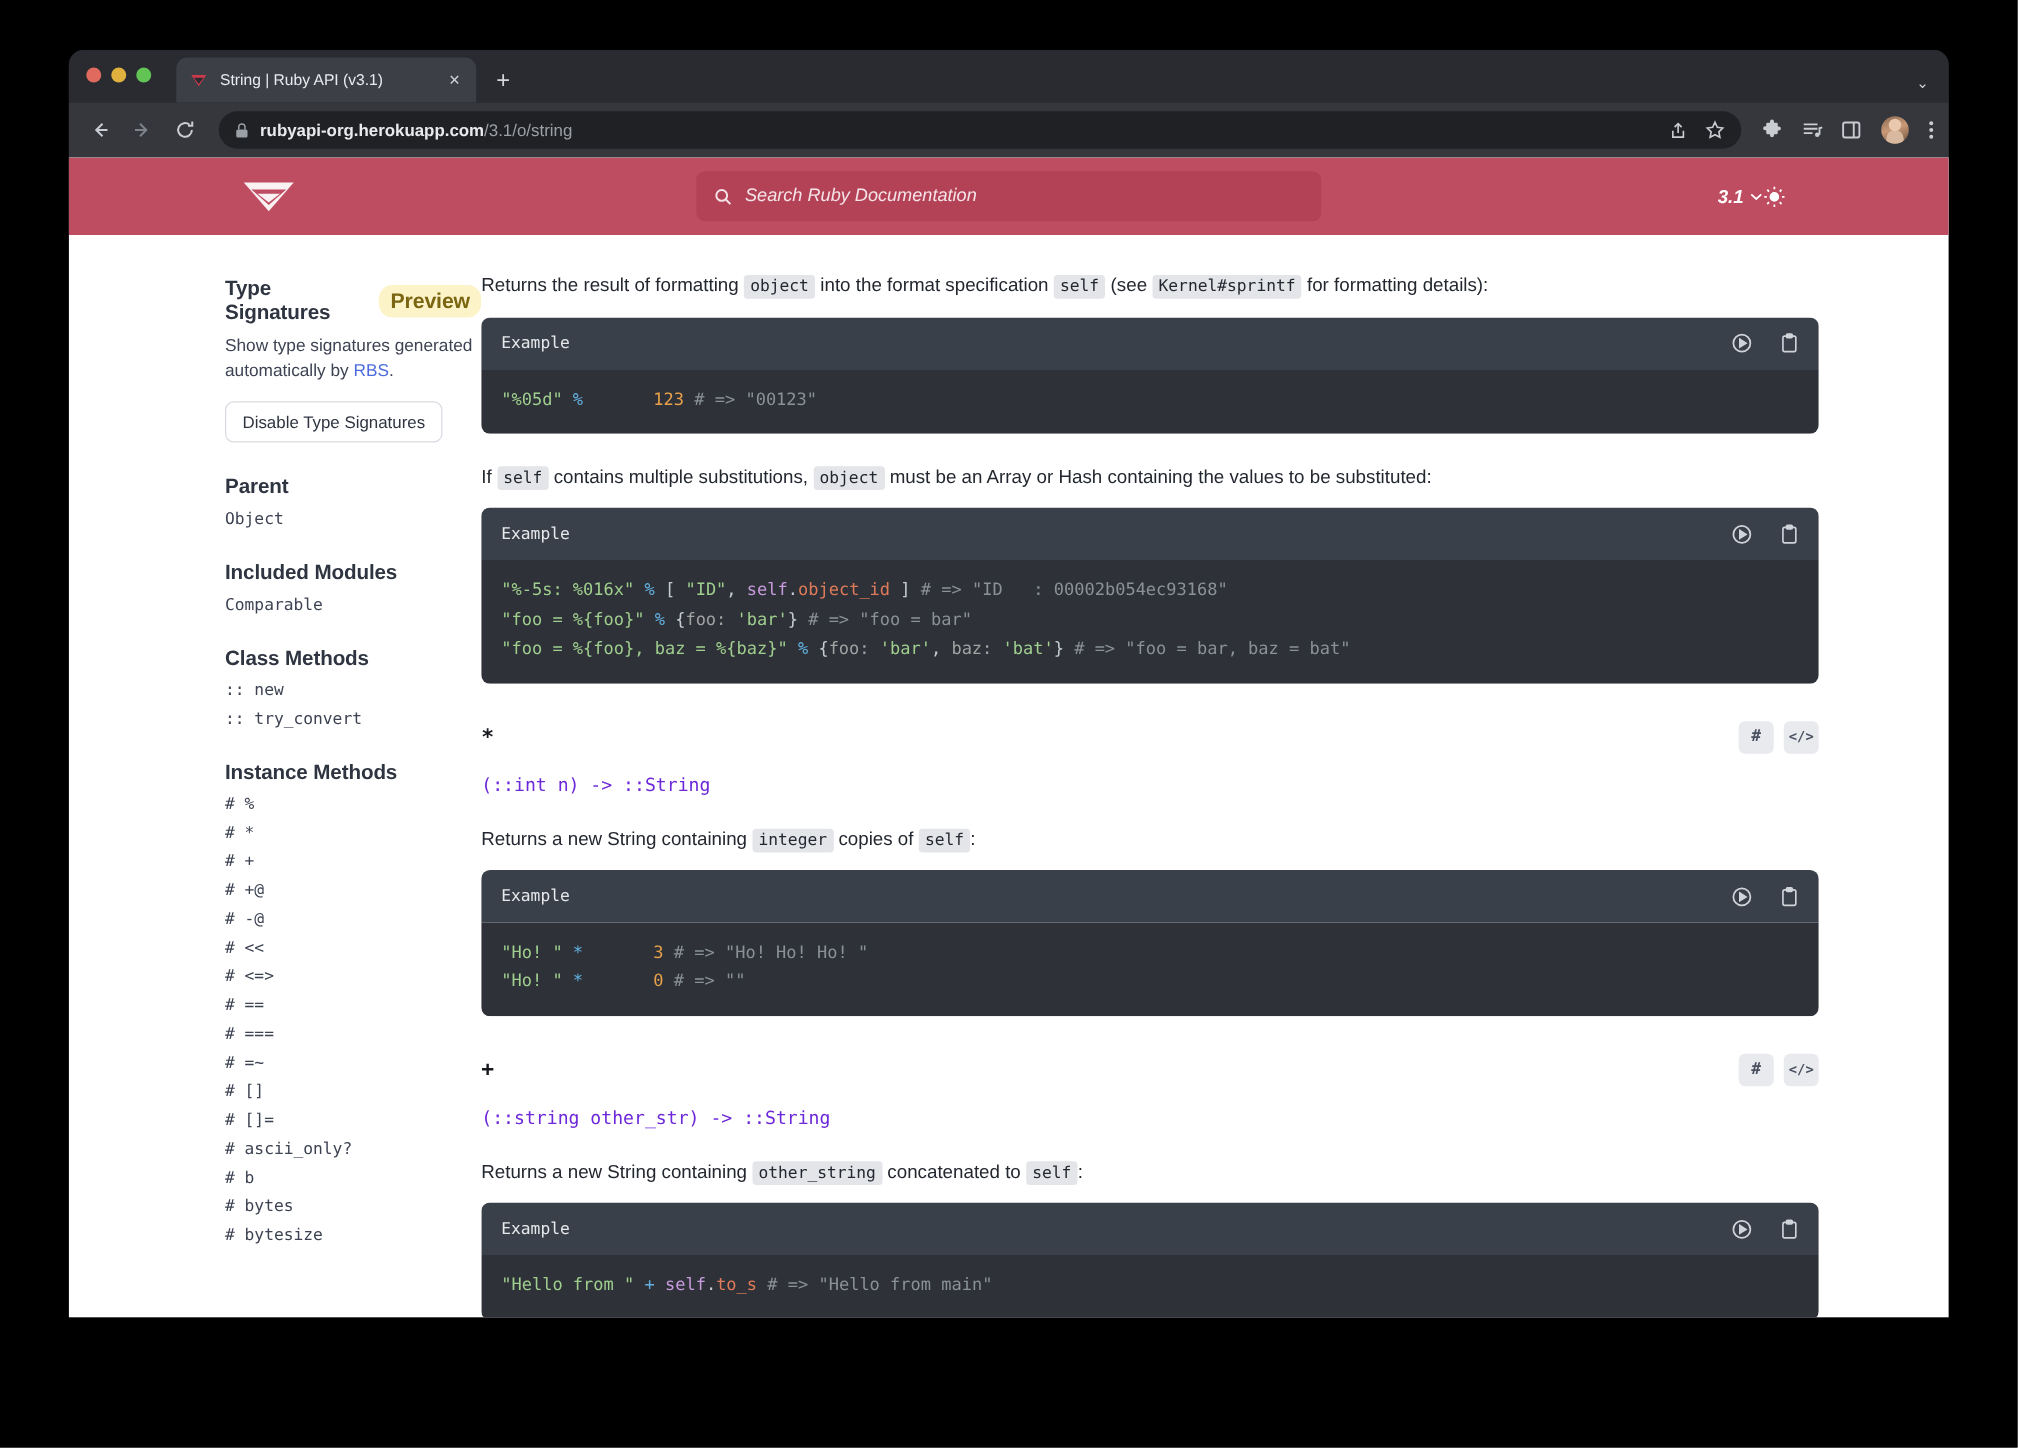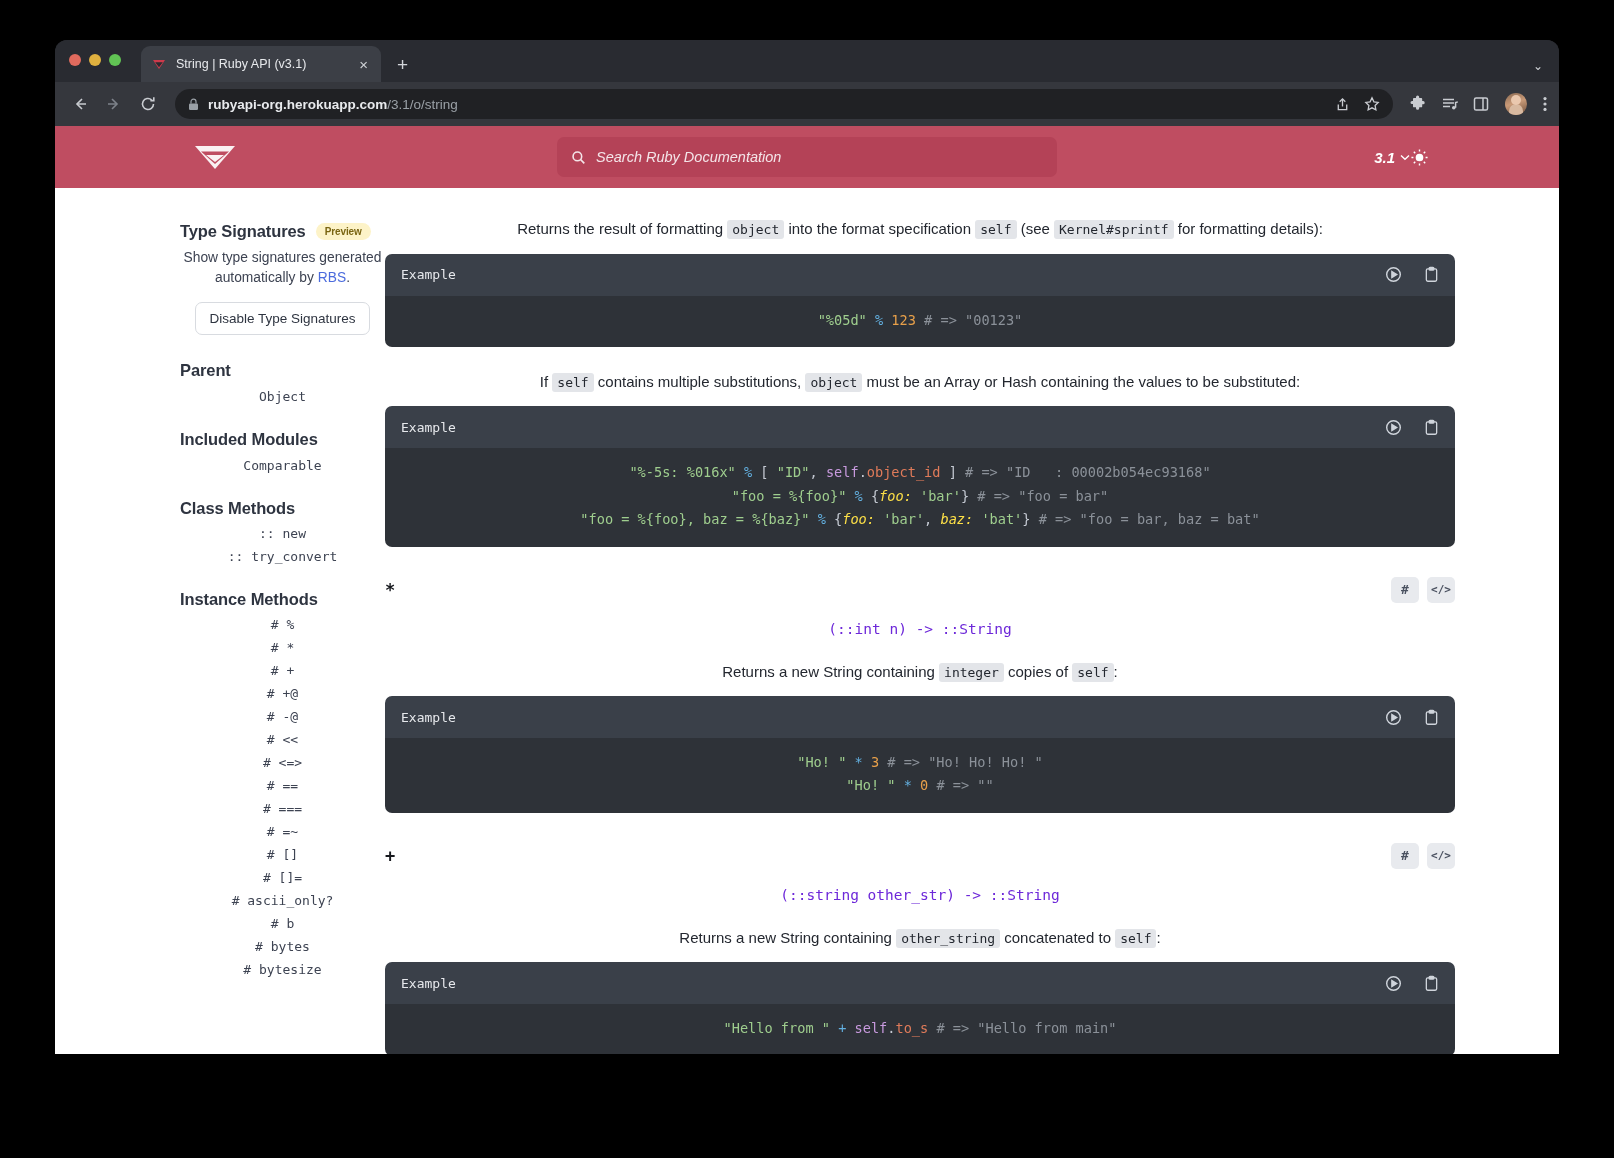--- a/index.html
+++ b/index.html
@@ -91,31 +91,31 @@
     display: flex; align-items: center; gap: 10px; padding: 0 14px;
     position: absolute; left: 50%; transform: translateX(-50%);
   }
   .searchbox .ph { color: #f4e4e8; font-size: 14.5px; }
   .hdr-right {
     position: absolute; right: 130px; display: flex; align-items: center; 
   }
   .ver { color: #fff; font-size: 15px; font-weight: 600; display: flex; align-items: center; gap: 5px; }
   .sun { color: #fff; display: flex; }
 
-  .content { flex: 1; display: flex; overflow: hidden; text-align: center; }
+  .content { flex: 1; display: flex; overflow: hidden; }
   .sidebar {
     width: 330px; flex: 0 0 330px; padding: 34px 0 0 125px;
     font-size: 13.5px; overflow: hidden;
   }
   .side-h {
     font-size: 16.5px; font-weight: 700; color: #2e3440; letter-spacing: -0.1px;
     display: flex; align-items: center; gap: 10px;
   }
   .badge {
-    background: #fdf3c8; color: #7a6512; font-size: 10px; font-weight: 600;
+    background: #fdf3c8; color: #7a6512; font-size: 17px; font-weight: 600;
     padding: 3px 9px; border-radius: 11px;
   }
   .side-p { font-size: 13.8px; color: #3d4352; line-height: 1.45; margin-top: 7px; max-width: 210px; }
   .side-p a { color: #4b6bdd; text-decoration: none; }
   .side-btn {
     margin-top: 14px; display: inline-block;
     border: 1px solid #d8dbe0; border-radius: 7px;
     padding: 8px 13px; font-size: 13.5px; color: #2e3440; background: #fff;
     font-weight: 400;
   }
@@ -141,25 +141,25 @@
     font-family: "DejaVu Sans Mono", monospace;
   }
   .code-head .acts { margin-left: auto; display: flex; align-items: center; gap: 22px; }
   .code-body {
     background: #2e3238; padding: 13px 16px 15px 16px;
     font-family: "DejaVu Sans Mono", monospace; font-size: 13.6px; line-height: 1.72;
     white-space: pre; color: #c5cad3; overflow: hidden;
   }
   .s-str { color: #9fce8e; }
   .s-op  { color: #63b0e0; }
-  .s-num { color: #e8a04a; }
+  .s-num { color: #e8a04a; margin-left: 48px; }
   .s-com { color: #8b9199; }
   .s-kw  { color: #c89ade; }
   .s-mth { color: #e07b5a; }
-  .s-key { color: #fde047; font-style: italic; }
+  .s-key { color: #a3a3a3; }
   .s-punc{ color: #c5cad3; }
 
   .method-row {
     display: flex; align-items: center; justify-content: space-between;
     margin: 30px 0 18px 0;
   }
   .method-name {
     font-family: "DejaVu Sans Mono", monospace; font-size: 17px;
     font-weight: 700; color: #16181d;
   }

